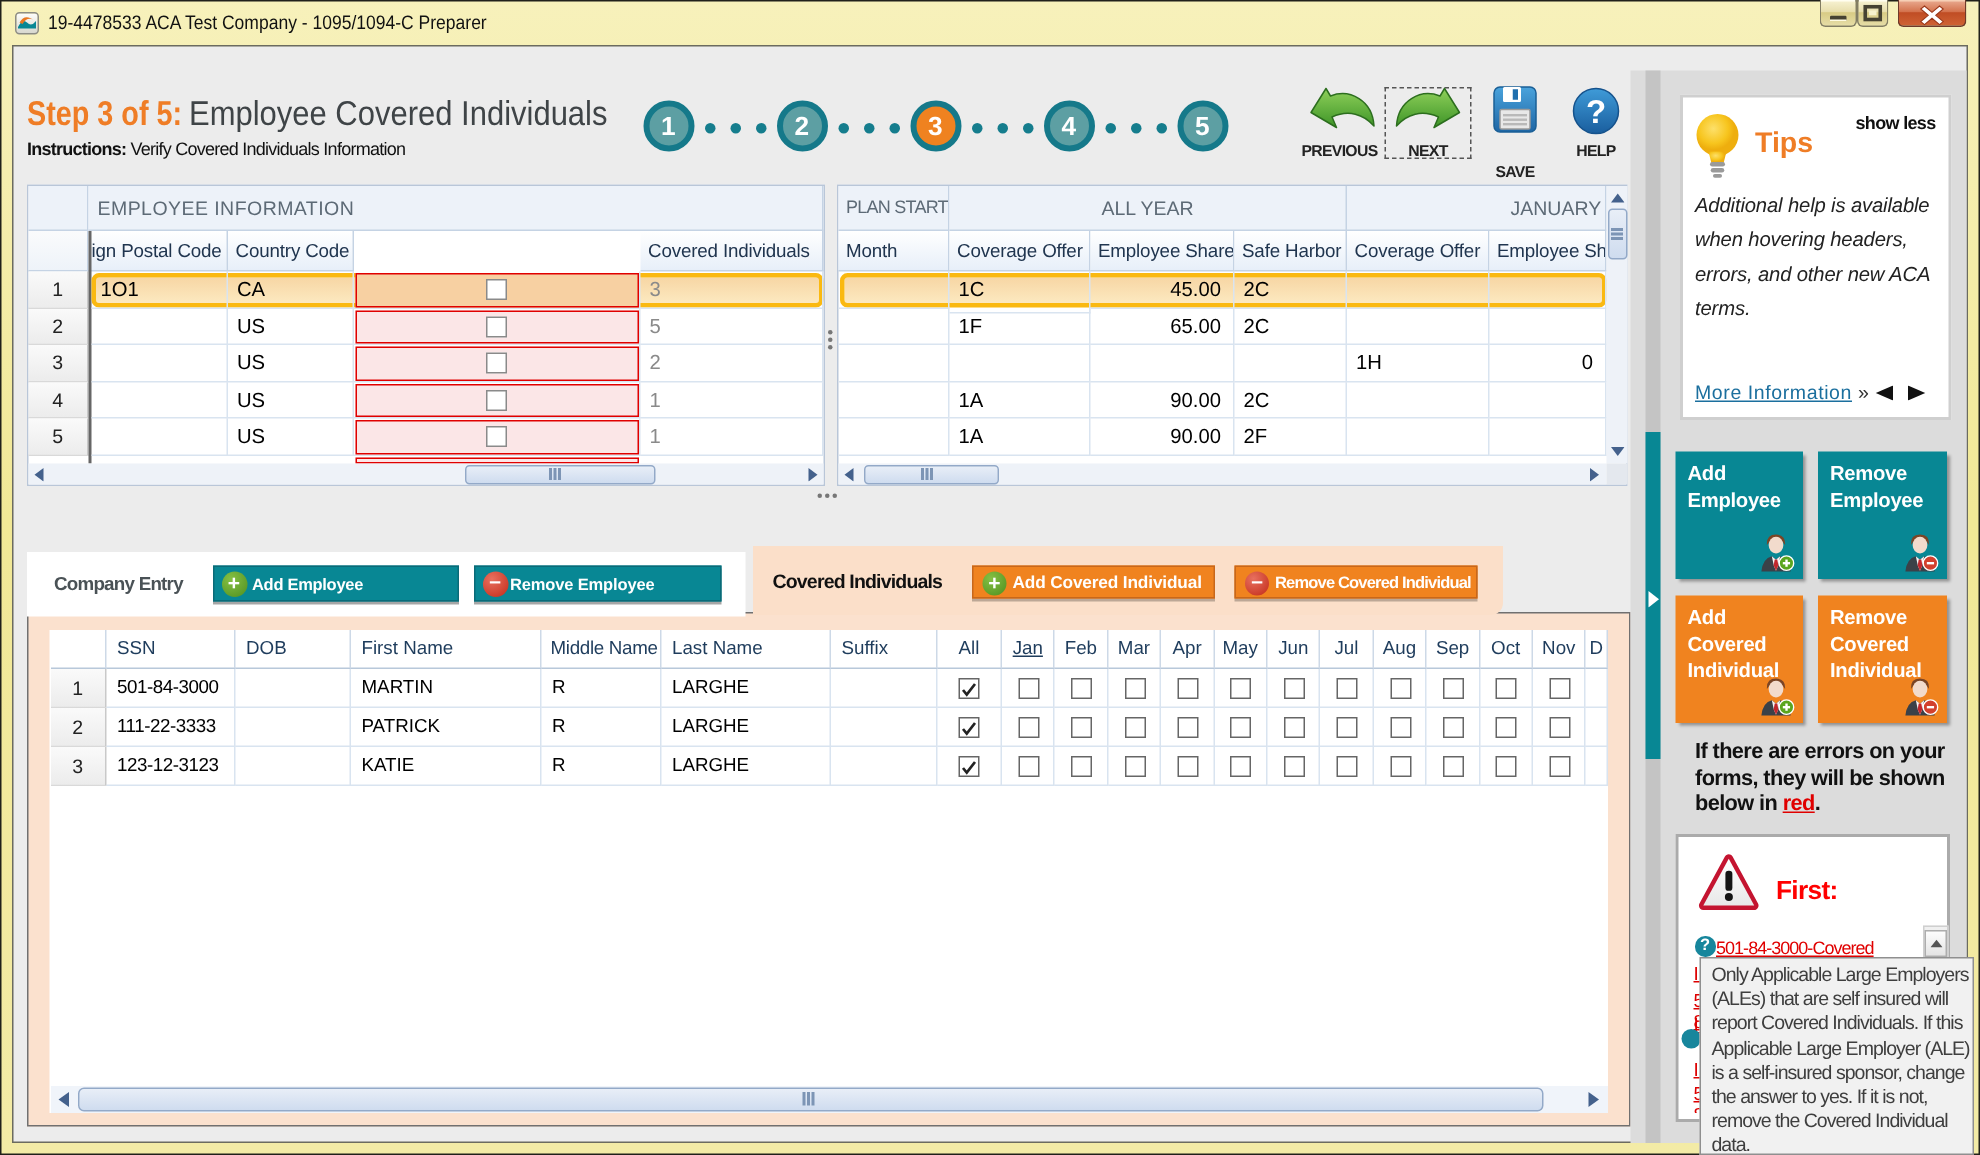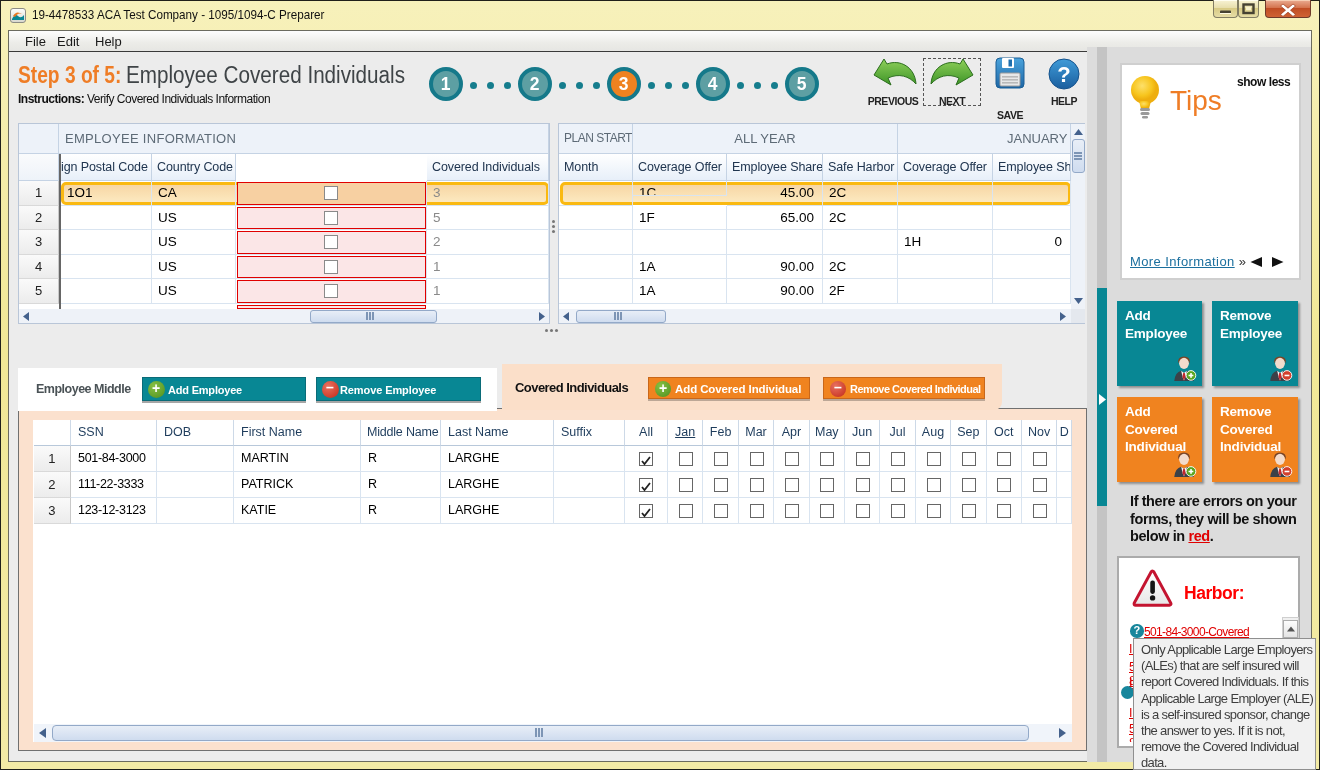--- a/index.html
+++ b/index.html
@@ -46,25 +46,20 @@
         <rect x="6" y="13" width="11" height="1" fill="#fffbe2"></rect>
       </svg></div>
   <div class="wbtn" style="left:1238px;width:21px;border-radius:0 0 4px 4px"><svg width="19" height="18">
         <rect x="4.5" y="4.5" width="10" height="8.5" fill="none" stroke="#464232" stroke-width="2.4"></rect>
         <rect x="7" y="7" width="5" height="3.2" fill="#f7f2cd"></rect>
       </svg></div>
   <div class="wbtn close" style="left:1265px;width:46px;border-radius:0 0 4px 4px"><svg width="44" height="18" viewBox="0 0 44 18">
         <path d="M17 4 L22 8.2 L27 4 L29.5 6 L24.5 10.2 L29.5 14.4 L27 16.4 L22 12.2 L17 16.4 L14.5 14.4 L19.5 10.2 L14.5 6 Z" fill="#fff" stroke="#9a3618" stroke-width="0.7"></path>
       </svg></div>
 
-  <div id="menub">
-      <span style="left:16px">File</span>
-      <span style="left:48px">Edit</span>
-      <span style="left:86px">Help</span>
-    </div>
   <div class="abs" style="left:18px;top:61.5px;font-size:23px;font-weight:bold;color:#ef7d26;white-space:nowrap;transform:scaleX(0.834);transform-origin:0 0">Step 3 of 5:</div>
     <div class="abs" style="left:126px;top:61.5px;font-size:23px;color:#3f4447;white-space:nowrap;transform:scaleX(0.898);transform-origin:0 0">Employee Covered Individuals</div>
   <div class="instr"><b>Instructions:</b> Verify Covered Individuals Information</div>
 
   <div class="circ" style="left:428.5px;top:66.5px">1</div>
   <div class="circ" style="left:517.5px;top:66.5px">2</div>
   <div class="circ on" style="left:606.5px;top:66.5px">3</div>
   <div class="circ" style="left:695.5px;top:66.5px">4</div>
   <div class="circ" style="left:784.5px;top:66.5px">5</div>
   <div class="dot" style="left:469.5px;top:81.5px"></div>
@@ -196,21 +191,21 @@
       <span style="position:absolute;left:109px">JANUARY</span>
     </div>
 <div class="chdr" style="left:559px;top:154px;width:74px;height:27px">Month</div>
 <div class="chdr" style="left:633px;top:154px;width:94px;height:27px">Coverage Offer</div>
 <div class="chdr" style="left:727px;top:154px;width:96px;height:27px">Employee Share</div>
 <div class="chdr" style="left:823px;top:154px;width:75px;height:27px">Safe Harbor</div>
 <div class="chdr" style="left:898px;top:154px;width:95px;height:27px">Coverage Offer</div>
 <div class="chdr" style="left:993px;top:154px;width:78px;height:27px">Employee Sha</div>
 <div class="sel" style="left:559.5px;top:182px;width:511px;height:23px"></div>
 <div class="cell" style="left:559px;top:181px;width:74px;height:25px;background:transparent;line-height:24px"></div>
-<div class="cell" style="left:633px;top:181px;width:94px;height:15px;background:transparent;line-height:24px">1C</div>
+<div class="cell" style="left:633px;top:181px;width:94px;height:28px;background:transparent;line-height:24px">1C</div>
 <div class="cell" style="left:727px;top:181px;width:96px;height:25px;background:transparent;text-align:right;padding-right:8px;line-height:24px">45.00</div>
 <div class="cell" style="left:823px;top:181px;width:75px;height:25px;background:transparent;line-height:24px">2C</div>
 <div class="cell" style="left:898px;top:181px;width:95px;height:25px;background:transparent;line-height:24px"></div>
 <div class="cell" style="left:993px;top:181px;width:78px;height:25px;background:transparent;text-align:right;padding-right:8px;line-height:24px"></div>
 <div class="cell" style="left:559px;top:206px;width:74px;height:24px;line-height:23px"></div>
 <div class="cell" style="left:633px;top:206px;width:94px;height:24px;line-height:23px">1F</div>
 <div class="cell" style="left:727px;top:206px;width:96px;height:24px;text-align:right;padding-right:8px;line-height:23px">65.00</div>
 <div class="cell" style="left:823px;top:206px;width:75px;height:24px;line-height:23px">2C</div>
 <div class="cell" style="left:898px;top:206px;width:95px;height:24px;line-height:23px"></div>
 <div class="cell" style="left:993px;top:206px;width:78px;height:24px;text-align:right;padding-right:8px;line-height:23px"></div>
@@ -250,21 +245,21 @@
     </svg>
 <div class="sbthumb" style="left:576px;top:309.5px;width:90px;height:13px"></div>
 <div class="abs" style="left:617px;top:312px;width:1.5px;height:8px;background:#7d95b5;box-shadow:3px 0 0 #7d95b5,-3px 0 0 #7d95b5"></div>
 <div class="abs" style="left:1071px;top:309px;width:14px;height:14px;background:#e4e8ee"></div>
 <div class="abs" style="left:552px;top:220px;width:3px;height:3px;background:#777;border-radius:50%;box-shadow:0 5px 0 #777,0 10px 0 #777"></div>
 <div class="abs" style="left:545px;top:329px;width:3px;height:3px;background:#777;border-radius:50%;box-shadow:5px 0 0 #777,10px 0 0 #777"></div>
 
 
 <div class="abs" style="left:18px;top:368px;width:479px;height:43px;background:#fff"></div>
 <div class="abs" style="left:502px;top:364px;width:500px;height:46px;background:#fbdfc9;border-radius:0 0 8px 0"></div>
-<div class="abs" style="left:36px;top:382px;font-size:12.5px;font-weight:bold;color:#4a5256;letter-spacing:-0.5px">Employee Middle</div>
+<div class="abs" style="left:36px;top:382px;font-size:12.5px;font-weight:bold;color:#4a5256;letter-spacing:-0.5px">Company Entry</div>
 <div class="tbtn" style="left:142px;top:377px;width:164px;height:24px">
       <span class="pmcirc" style="left:4.5px;top:3px;background:radial-gradient(circle at 35% 30%,#86c044,#4e8f1e)">+</span>
       <span style="position:absolute;left:25px;top:5.5px;font-size:11px;letter-spacing:-0.2px">Add Employee</span>
     </div>
 <div class="tbtn" style="left:316px;top:377px;width:165px;height:24px">
       <span class="pmcirc" style="left:4.5px;top:3px;background:radial-gradient(circle at 35% 30%,#e8705f,#c22a18);line-height:13px">–</span>
       <span style="position:absolute;left:23px;top:5.5px;font-size:11px;letter-spacing:-0.1px">Remove Employee</span>
     </div>
 <div class="abs" style="left:515px;top:380px;font-size:13px;font-weight:bold;color:#111;letter-spacing:-0.55px">Covered Individuals</div>
 <div class="obtn" style="left:648px;top:377px;width:162px;height:22px">
@@ -425,22 +420,23 @@
       <rect x="13.5" y="39" width="9" height="3" rx="1.5" fill="#9a9a9a"></rect>
       <rect x="15" y="43" width="6" height="2.5" rx="1.2" fill="#9a9a9a"></rect>
       <defs>
         <radialGradient id="bulb" cx="0.4" cy="0.35">
           <stop offset="0" stop-color="#fde06a"></stop>
           <stop offset="0.7" stop-color="#f7c51e"></stop>
           <stop offset="1" stop-color="#eeae0e"></stop>
         </radialGradient>
       </defs>
     </svg>
-<div class="abs" style="left:1170px;top:85px;font-size:28px;font-weight:normal;color:#ef7d26">Tips</div>
+<div class="abs" style="left:1170px;top:85px;font-size:19px;font-weight:bold;color:#ef7d26">Tips</div>
 <div class="abs" style="left:1237px;top:75px;font-size:12px;font-weight:bold;color:#111;letter-spacing:-0.45px">show less</div>
+<div class="abs" style="left:1130px;top:125px;font-size:13.5px;font-style:italic;color:#222;line-height:23px;letter-spacing:-0.1px;white-space:nowrap">Additional help is available<br>when hovering headers,<br>errors, and other new ACA<br>terms.</div>
 <div class="abs" style="left:1130px;top:254px;font-size:13px;color:#1b6f9e;letter-spacing:0.4px"><span style="text-decoration:underline">More Information</span> <span style="color:#333">»</span></div>
 <svg class="abs" style="left:1248px;top:257px" width="14" height="10">
       <path d="M14 0 L14 10 L2.5 5 Z" fill="#111"></path>
     </svg>
 <svg class="abs" style="left:1272px;top:257px" width="14" height="10">
       <path d="M0 0 L0 10 L11.5 5 Z" fill="#111"></path>
     </svg>
 
 <div class="sqbtn teal" style="left:1117px;top:301px">Add<br>Employee<svg style="position:absolute;right:5px;bottom:4px" width="26" height="28" viewBox="0 0 28 30">
         <path d="M7.5 10 Q7 2.5 14 2.5 Q21 2.5 20.5 10 Q18 5.5 14 5.8 Q10 5.5 7.5 10 Z" fill="#7a4526"></path>
@@ -487,21 +483,21 @@
       <path d="M25 5 L44 40 L6 40 Z" fill="url(#twg)" stroke="#c41430" stroke-width="6.5" stroke-linejoin="round" paint-order="stroke"></path>
       <defs>
         <linearGradient id="twg" x1="0" y1="0" x2="0" y2="1">
           <stop offset="0" stop-color="#fff"></stop>
           <stop offset="1" stop-color="#e8e8e8"></stop>
         </linearGradient>
       </defs>
       <rect x="22.5" y="14" width="5.2" height="15" rx="2.4" fill="#151515"></rect>
       <circle cx="25.1" cy="33.5" r="3" fill="#151515"></circle>
     </svg>
-<div class="abs" style="left:1184px;top:583px;font-size:17.5px;font-weight:bold;color:#f00;letter-spacing:-0.45px">Harbor:</div>
+<div class="abs" style="left:1184px;top:583px;font-size:17.5px;font-weight:bold;color:#f00;letter-spacing:-0.45px">First:</div>
 <div class="abs" style="left:1130px;top:624px;width:13.5px;height:13.5px;border-radius:50%;background:#17869c;color:#fff;font-size:11px;font-weight:bold;text-align:center;line-height:13.5px">?</div>
 <div class="abs" style="left:1144px;top:625px;font-size:12px;color:#e00000;text-decoration:underline;letter-spacing:-0.65px">501-84-3000-Covered</div>
 <div class="abs" style="left:1117px;top:638px;width:17px;height:104px;overflow:hidden">
       <div style="position:absolute;left:12px;top:4px;font-size:12.5px;color:#dd0000;text-decoration:underline">Individual</div>
       <div style="position:absolute;left:12px;top:22px;font-size:12.5px;color:#dd0000;text-decoration:underline">501-84</div>
       <div style="position:absolute;left:12px;top:38px;font-size:12.5px;color:#dd0000;text-decoration:underline">Individual</div>
       <div style="position:absolute;left:4px;top:48px;width:13px;height:13px;border-radius:50%;background:#17869c"></div>
       <div style="position:absolute;left:12px;top:68px;font-size:12.5px;color:#dd0000;text-decoration:underline">Individual</div>
       <div style="position:absolute;left:12px;top:84px;font-size:12.5px;color:#dd0000;text-decoration:underline">501-84</div>
     </div>

